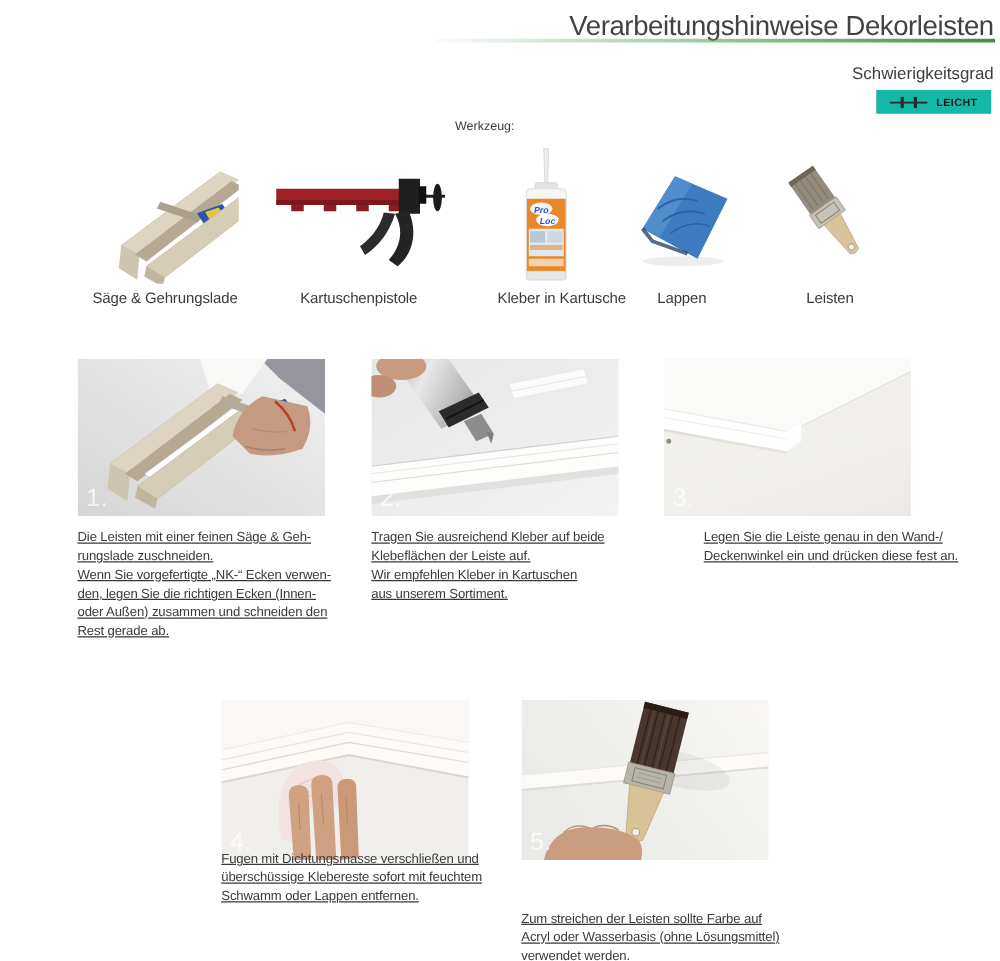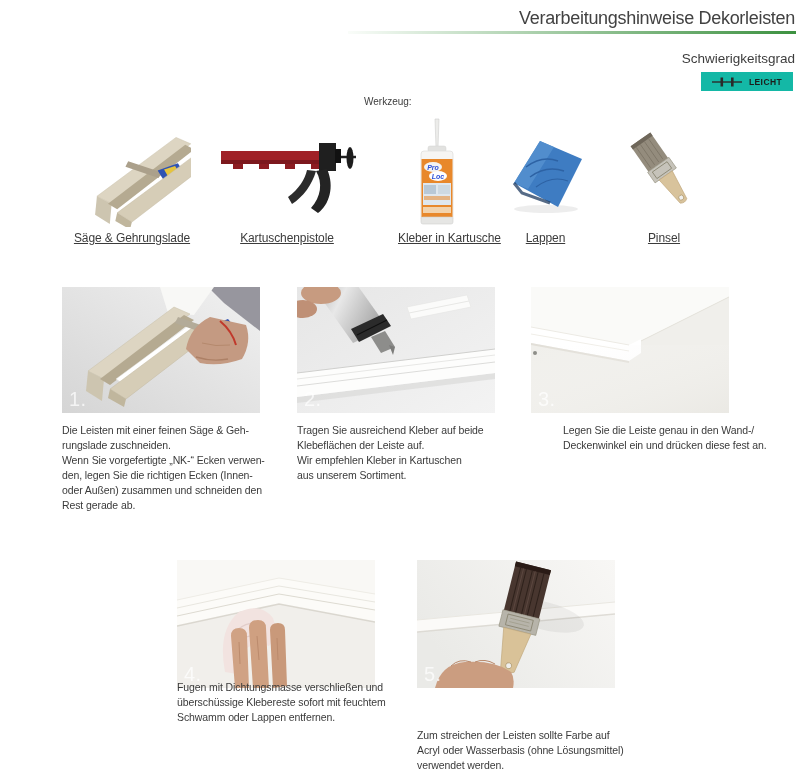--- a/index.html
+++ b/index.html
@@ -3,43 +3,43 @@
 <meta charset="utf-8">
 <style>
   html,body{margin:0;padding:0;}
   body{
     width:800px;height:769px;background:#ffffff;position:relative;overflow:hidden;
     font-family:"Liberation Sans", sans-serif;color:#3b3b3b;
     -webkit-font-smoothing:antialiased;
   }
   .abs{position:absolute;}
   
-  .page-title{right:5px;top:8px;font-size:18px;letter-spacing:-0.3px;color:#424242;text-align:right;}
+  .page-title{right:5px;top:8px;font-size:22px;letter-spacing:-0.3px;color:#424242;text-align:right;}
   .header-rule{left:348px;right:4px;top:31px;height:3px;background:linear-gradient(to right, rgba(220,240,218,0.15), #9ccb98 45%, #3c9140);}
   .difficulty-label{right:5px;top:51px;font-size:13.5px;color:#3d3d3d;text-align:right;}
   .difficulty-badge{
     right:7px;top:72px;width:92px;height:19px;background:#c4e8bd;
     display:flex;align-items:center;justify-content:center;gap:7px;
   }
   .difficulty-value{font-size:8.5px;font-weight:bold;color:#1c1c1a;letter-spacing:0.4px;}
   
   .tools-heading{left:364px;top:96px;font-size:10px;color:#3d3d3d;}
   .tool{position:absolute;top:118px;text-align:center;margin:0;}
   .tool .tool-img{height:110px;display:flex;align-items:center;justify-content:center;}
-  .tool figcaption{font-size:12px;letter-spacing:-0.1px;color:#3b3b3b;margin-top:3px;white-space:nowrap;text-decoration:underline;}
+  .tool figcaption{font-size:12px;letter-spacing:-0.1px;color:#3b3b3b;margin-top:3px;white-space:nowrap;}
   
   .photo{position:absolute;width:198px;overflow:hidden;}
   .photo svg{display:block;}
   .step-num{
     position:absolute;left:7px;bottom:2px;font-size:20px;color:rgba(255,255,255,0.72);
     letter-spacing:0.5px;
   }
   .caption{
     position:absolute;margin:0;font-size:10.5px;line-height:1.42;letter-spacing:-0.1px;
-    color:#3a3a3a;white-space:pre-line;width:218px;
+    color:#3a3a3a;white-space:pre-line;width:218px;text-decoration:underline;
   }
 </style>
 </head>
 <body>
 
 <div class="abs page-title">Verarbeitungshinweise Dekorleisten</div>
 <div class="abs header-rule" style="background: linear-gradient(to right, rgba(220, 240, 218, 0.15), rgb(60, 145, 64));"></div>
 <div class="abs difficulty-label">Schwierigkeitsgrad</div>
 <div class="abs difficulty-badge" style="background: #14b8a6;">
   <svg width="30" height="10" viewBox="0 0 30 10">
@@ -134,21 +134,21 @@
         <rect x="32" y="5" width="24" height="31" fill="#948c7d"></rect>
         <rect x="32" y="5" width="24" height="4" fill="#6f675a"></rect>
         <path d="M36,9 V34 M41,9 V34 M46,9 V34 M51,9 V34" stroke="#7d7566" stroke-width="0.8"></path>
         <rect x="31" y="36" width="26" height="13" fill="#c6c3ba" stroke="#94917f" stroke-width="0.6"></rect>
         <rect x="35" y="38.5" width="18" height="8" fill="none" stroke="#87836f" stroke-width="0.8"></rect>
         <path d="M36,49 L52,49 L48,80 Q44,83 40,80 Z" fill="#d8c39c" stroke="#bfa67a" stroke-width="0.6"></path>
         <circle cx="44" cy="76" r="2.5" fill="#f0f0ee" stroke="#ab9468" stroke-width="0.7"></circle>
       </g>
     </svg>
   </div>
-  <figcaption>Pinsel</figcaption>
+  <figcaption>Leisten</figcaption>
 </figure>
 
 <div class="photo" style="left:62px;top:287px;height:126px;">
   <svg width="198" height="126" viewBox="0 0 198 126">
     <defs>
       <linearGradient id="p1g" x1="0" y1="1" x2="1" y2="0">
         <stop offset="0" stop-color="#d5d5d5"></stop>
           <stop offset="1" stop-color="#f1f1f1"></stop>
       </linearGradient>
     </defs>

